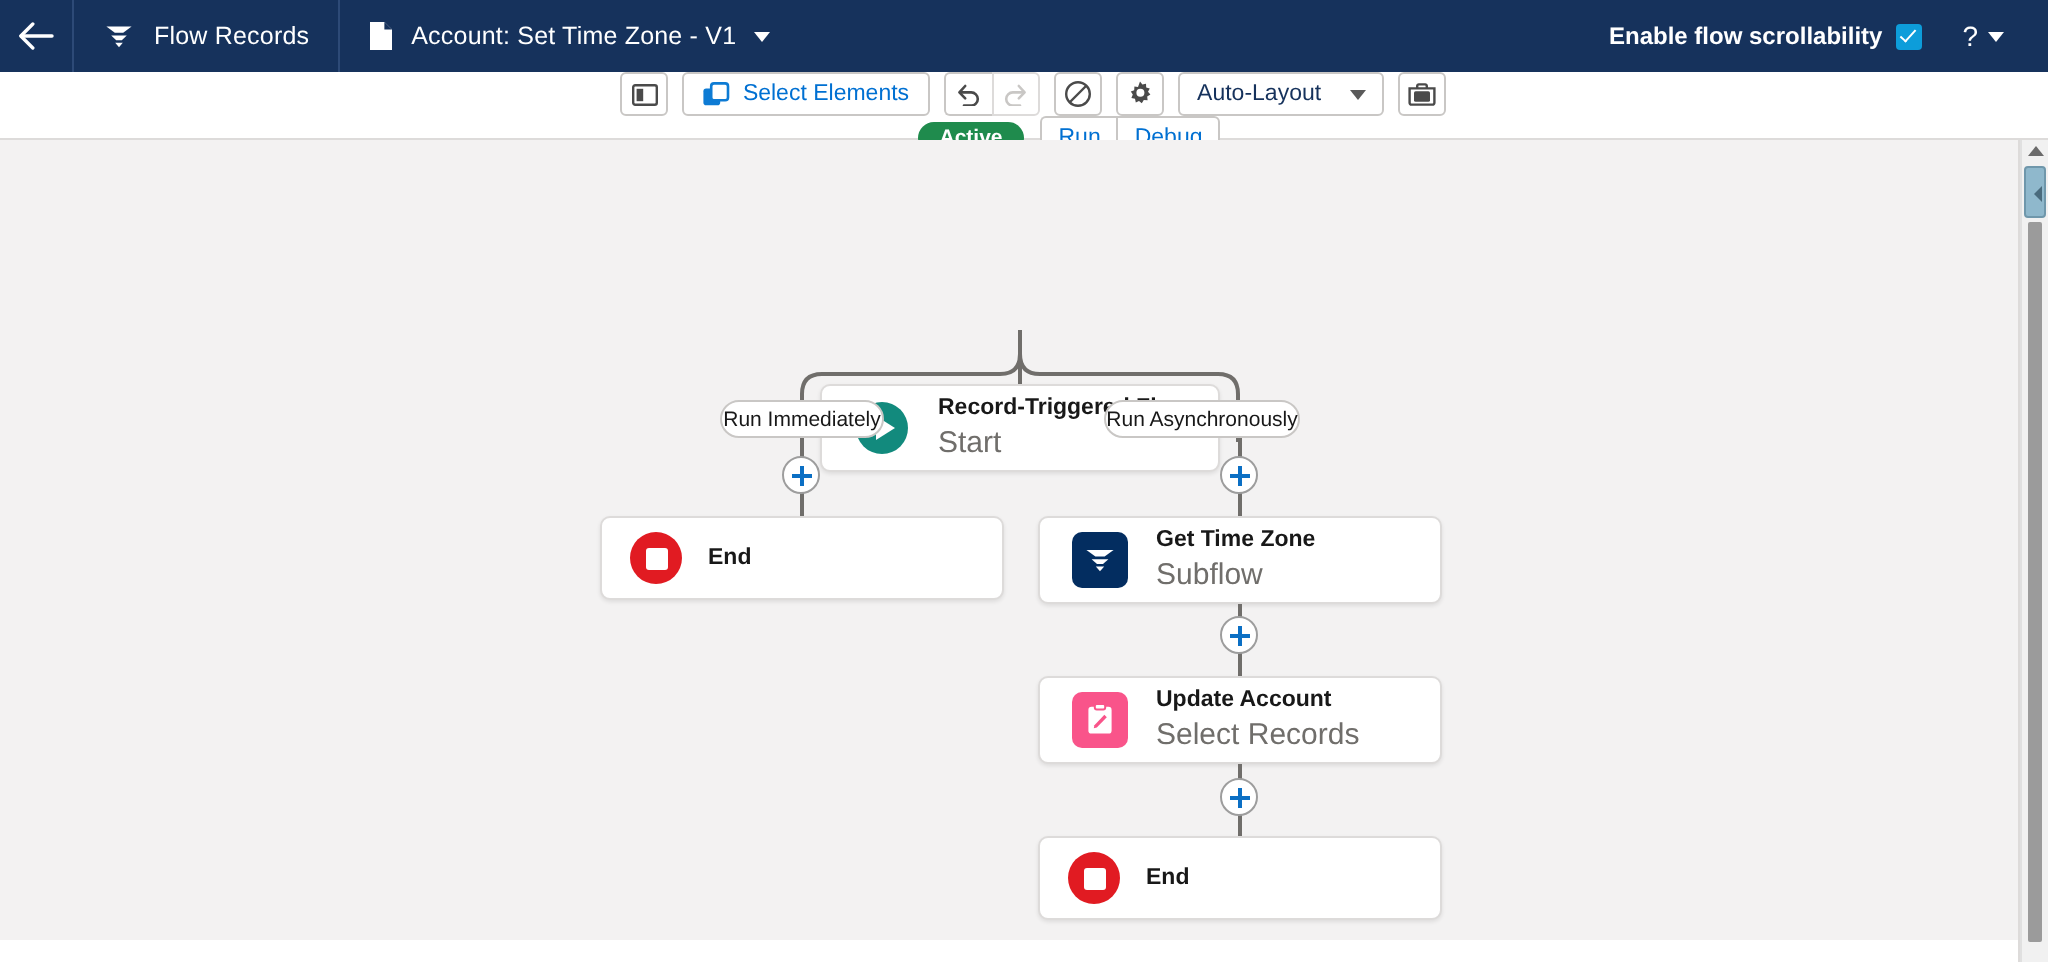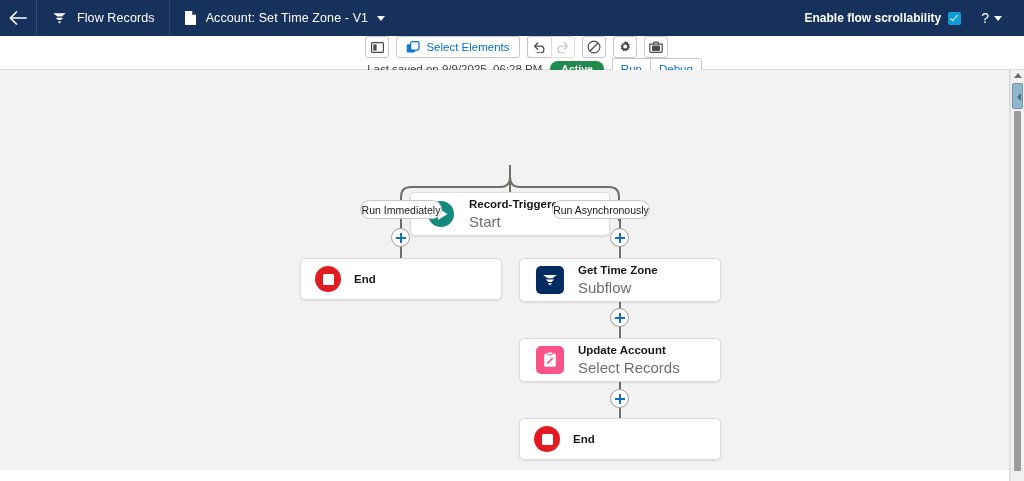--- a/index.html
+++ b/index.html
@@ -442,32 +442,35 @@
       </svg>
     </div>
 
     <div class="btn icon-only">
       <svg width="14" height="14" viewBox="0 0 14 14">
         <path d="M7 0.8 L8.2 2.3 L10 1.9 L10.1 3.8 L11.9 4.3 L11 5.9 L12.2 7.3 L10.6 8.2 L10.8 10.1 L8.9 10 L7.9 11.6 L6.5 10.5 L4.9 11.3 L4.5 9.4 L2.7 9.0 L3.4 7.3 L2.4 5.8 L4.1 5.1 L4.2 3.2 L6.0 3.5 Z" fill="#4a4a4a"></path>
         <circle cx="7.2" cy="6.4" r="2" fill="#ffffff"></circle>
       </svg>
     </div>
 
+    <div class="btn dropdown-btn">
+      <span>Auto-Layout</span>
+      <span class="arrow-sm"></span>
+    </div>
 
     <div class="btn icon-only">
       <svg width="14" height="12" viewBox="0 0 14 12">
         <path d="M0.8 3.2 H13.2 V10.4 A0.9 0.9 0 0 1 12.3 11.3 H1.7 A0.9 0.9 0 0 1 0.8 10.4 Z" fill="none" stroke="#4a4a4a" stroke-width="1.2"></path>
         <path d="M4.6 3.2 V2.0 A0.8 0.8 0 0 1 5.4 1.2 H8.6 A0.8 0.8 0 0 1 9.4 2.0 V3.2" fill="none" stroke="#4a4a4a" stroke-width="1.2"></path>
         <rect x="3" y="4.6" width="8" height="5.3" rx="0.8" fill="#4a4a4a"></rect>
       </svg>
     </div>
   </div>
 
   <div class="tb-mid">
-    <span class="saved-text">Last saved on 9/9/2025, 06:28 PM</span>
     <span class="status-badge">Active</span>
     <div class="btn-group">
       <div class="btn">
         <span>Run</span>
       </div>
       <div class="btn">
         <span>Debug</span>
       </div>
     </div>
   </div>

